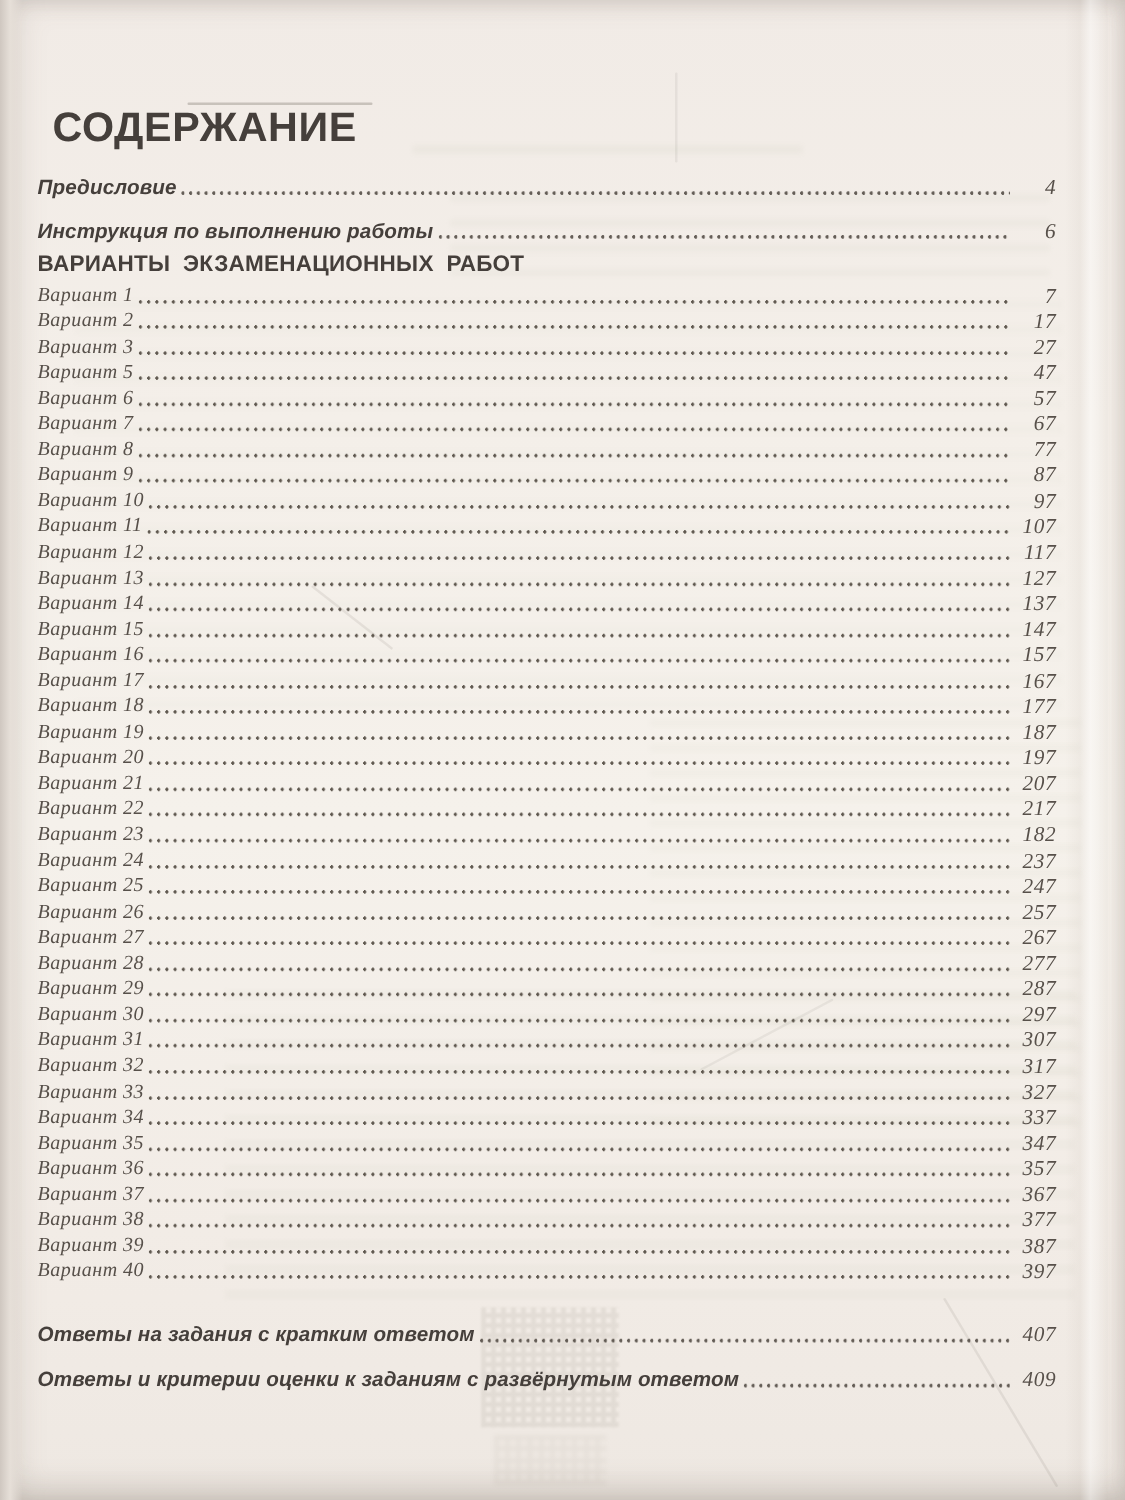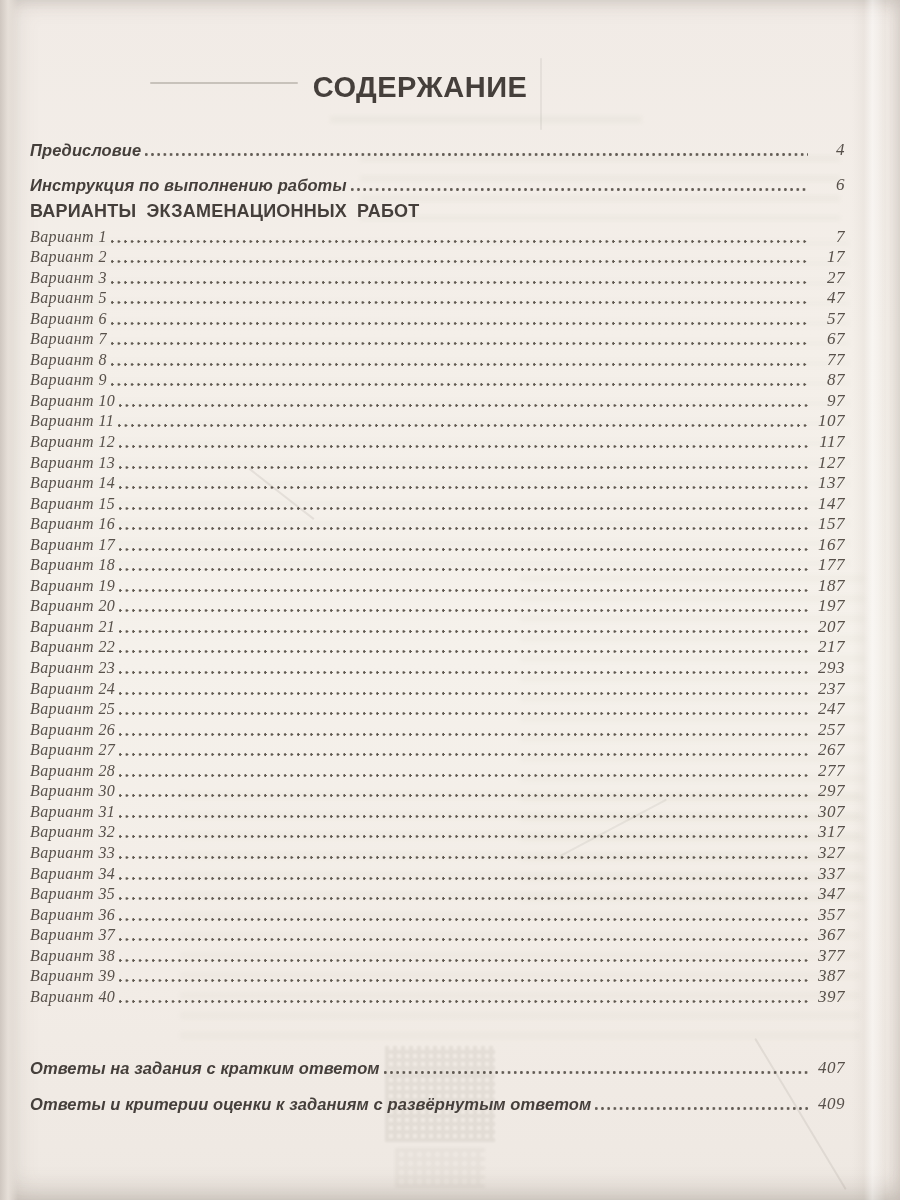--- a/index.html
+++ b/index.html
@@ -40,22 +40,22 @@
     background:
       repeating-linear-gradient(0deg,#8d8678 0 4px,transparent 4px 8px),
       repeating-linear-gradient(90deg,#8d8678 0 4px,transparent 4px 8px);}
   .ghost-qr2{position:absolute;left:395px;top:1148px;width:90px;height:40px;
     opacity:.08;filter:blur(1.5px);
     background:
       repeating-linear-gradient(0deg,#8d8678 0 4px,transparent 4px 9px),
       repeating-linear-gradient(90deg,#8d8678 0 4px,transparent 4px 9px);}
   
   .title{
-    position:absolute;left:30px;top:71px;width:780px;margin:0;
-    text-align:center;font-size:29px;font-weight:700;
+    position:absolute;left:30px;top:71px;width:780px;margin:12px;
+    font-size:33px;font-weight:700;
     letter-spacing:.5px;color:var(--ink-heading,#453f3b);
   }
   .rows{position:absolute;left:30px;width:815px;}
   #front-rows{top:139px;}
   .section-header{
     position:absolute;left:30px;top:201px;width:815px;
     font-size:18px;font-weight:700;letter-spacing:.2px;word-spacing:5px;
     color:var(--ink-heading,#453f3b);
   }
   #variant-rows{top:226px;}
@@ -220,21 +220,21 @@
         <span class="pageno">207</span>
       </div>
       <div class="toc-row serif">
         <span class="label">Вариант 22</span>
         <span class="leader"></span>
         <span class="pageno">217</span>
       </div>
       <div class="toc-row serif">
         <span class="label">Вариант 23</span>
         <span class="leader"></span>
-        <span class="pageno">293</span>
+        <span class="pageno">182</span>
       </div>
       <div class="toc-row serif">
         <span class="label">Вариант 24</span>
         <span class="leader"></span>
         <span class="pageno">237</span>
       </div>
       <div class="toc-row serif">
         <span class="label">Вариант 25</span>
         <span class="leader"></span>
         <span class="pageno">247</span>
@@ -246,20 +246,25 @@
       </div>
       <div class="toc-row serif">
         <span class="label">Вариант 27</span>
         <span class="leader"></span>
         <span class="pageno">267</span>
       </div>
       <div class="toc-row serif">
         <span class="label">Вариант 28</span>
         <span class="leader"></span>
         <span class="pageno">277</span>
+      </div>
+      <div class="toc-row serif">
+        <span class="label">Вариант 29</span>
+        <span class="leader"></span>
+        <span class="pageno">287</span>
       </div>
       <div class="toc-row serif">
         <span class="label">Вариант 30</span>
         <span class="leader"></span>
         <span class="pageno">297</span>
       </div>
       <div class="toc-row serif">
         <span class="label">Вариант 31</span>
         <span class="leader"></span>
         <span class="pageno">307</span>

